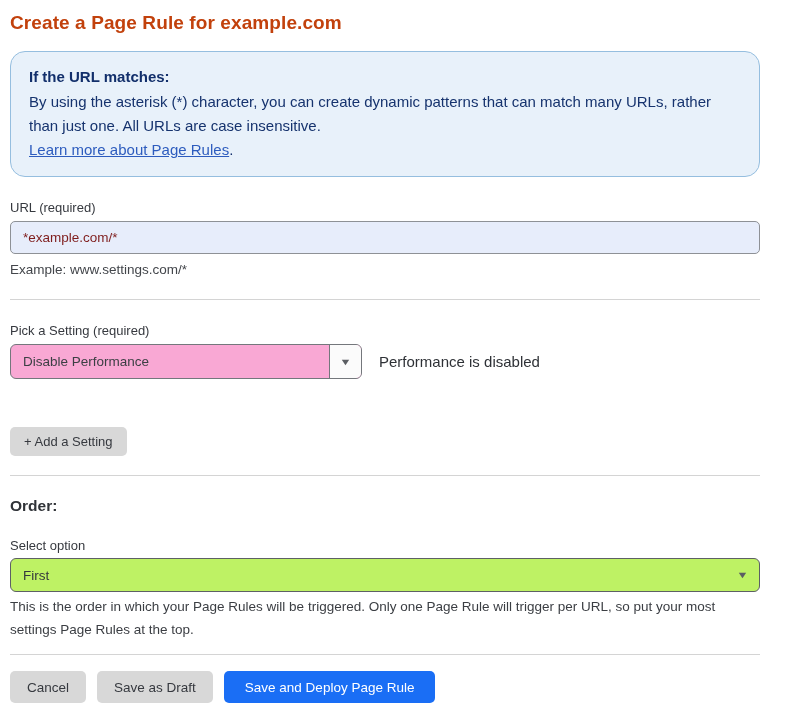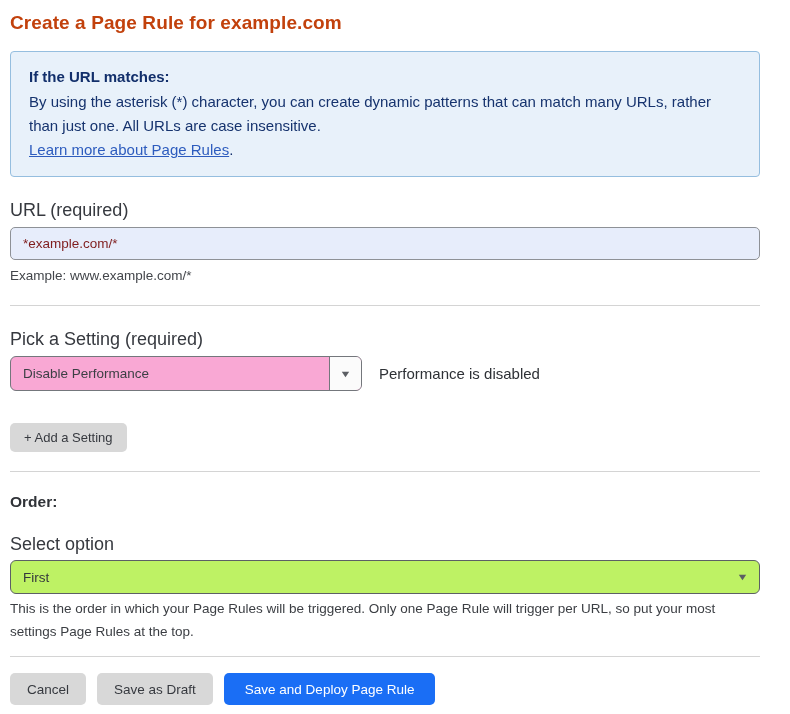--- a/index.html
+++ b/index.html
@@ -13,32 +13,32 @@
   .page { width: 790px; height: 714px; padding: 12px 30px 0 10px; }
 
   .page-title {
     font-size: 19px; font-weight: bold; color: #c2410c; letter-spacing: .1px;
   }
 
   .info-box {
     margin-top: 17px;
     background: #e8f1fa;
     border: 1px solid #95bedf;
-    border-radius: 4px;
+    border-radius: 15px;
     padding: 13px 18px 14px 18px;
     color: #16336e;
     font-size: 15px;
     line-height: 24px;
   }
   .info-box .info-heading { font-weight: bold; font-size: 15px; color: #122f6b; }
   .info-box .info-body { margin-top: 1px; }
   .info-box .info-link { color: #2d5cbe; text-decoration: underline; cursor: pointer; }
   .info-box .info-link-suffix { color: #16336e; }
 
-  .field-label { margin-top: 23px; font-size: 18px; color: #36393f; }
+  .field-label { margin-top: 23px; font-size: 13px; color: #36393f; }
 
   .url-input {
     margin-top: 6px;
     width: 100%; height: 33px;
     background: #e7edfb;
     border: 1px solid #8e9196;
     border-radius: 5px;
     padding: 0 12px;
     font-family: "Liberation Sans", "DejaVu Sans", sans-serif;
     font-size: 13.5px; color: #7f1d1d;
@@ -76,21 +76,21 @@
   .arrow-glyph { font-size: 9px; color: #5b5e63; transform: scaleX(1.4); }
   .status-text { margin-left: 17px; font-size: 15px; color: #2e3136; }
 
   .btn {
     display: inline-flex; align-items: center; justify-content: center;
     height: 32px; border: none; border-radius: 5px;
     font-family: "Liberation Sans", "DejaVu Sans", sans-serif;
     font-size: 13.5px; color: #36393f; cursor: pointer;
     padding: 0 17px; background: #d8d8d8;
   }
-  .add-setting-btn { margin-top: 32px; height: 29px; font-size: 13px; padding: 0 14px; }
+  .add-setting-btn { margin-top: 48px; height: 29px; font-size: 13px; padding: 0 14px; }
 
   .order-select {
     margin-top: 5px;
     width: 100%; height: 34px;
     background: #bef264;
     border: 1px solid #5d6065;
     border-radius: 6px;
     display: flex; align-items: center;
     padding: 0 12px; cursor: pointer;
   }
@@ -110,21 +110,21 @@
   <div class="info-box">
     <div class="info-heading">If the URL matches:</div>
     <div class="info-body">By using the asterisk (*) character, you can create dynamic patterns that can match many URLs, rather than just one. All URLs are case insensitive.</div>
     <div>
       <a class="info-link">Learn more about Page Rules</a><span class="info-link-suffix">.</span>
     </div>
   </div>
 
   <div class="field-label">URL (required)</div>
   <input class="url-input" type="text" value="*example.com/*" style="">
-  <div class="example-text">Example: www.example.com/*</div>
+  <div class="example-text">Example: www.settings.com/*</div>
 
   <hr class="divider d1">
 
 
   <div class="field-label">Pick a Setting (required)</div>
   <div class="picker-row">
     <div class="picker">
       <div class="picker-value">Disable Performance</div>
       <div class="picker-arrow-seg">
         <span class="arrow-glyph">▼</span>

